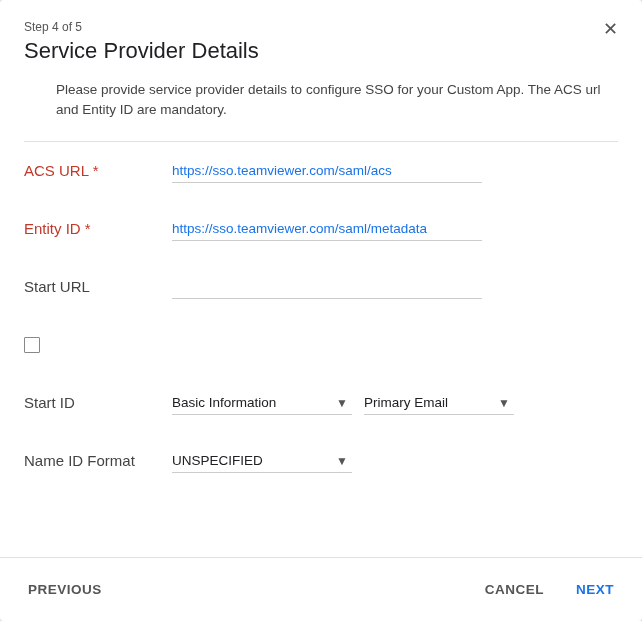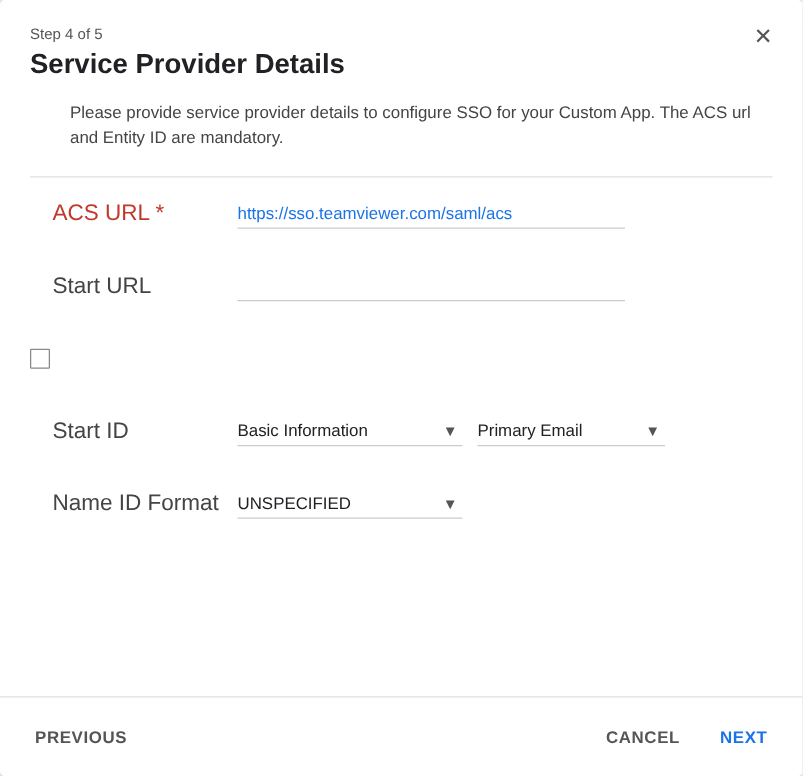--- a/index.html
+++ b/index.html
@@ -25,21 +25,21 @@
     .dialog-header {
       padding: 20px 24px 0 24px;
     }
     .step-label {
       font-size: 12px;
       color: #555;
       margin-bottom: 4px;
     }
     .dialog-title {
       font-size: 22px;
-      font-weight: 700;
+      font-weight: 400;
       color: #202124;
       margin-bottom: 16px;
     }
     .close-btn {
       position: absolute;
       top: 16px;
       right: 20px;
       background: none;
       border: none;
       cursor: pointer;
@@ -61,24 +61,23 @@
       flex: 1;
     }
     .form-row {
       display: flex;
       align-items: center;
       margin-bottom: 20px;
       min-height: 38px;
     }
     .form-label {
       width: 148px;
-      font-size: 18px;
+      font-size: 15px;
       color: #444;
       flex-shrink: 0;
-      margin-left: 18px;
     }
     .form-label.required {
       color: #c0392b;
     }
     .form-input-wrap {
       flex: 1;
     }
     .form-input {
       width: 100%;
       border: none;
@@ -198,20 +197,26 @@
 
   <div class="form-body">
 
     <div class="form-row">
       <div class="form-label required">ACS URL *</div>
       <div class="form-input-wrap">
         <input type="text" class="form-input" value="https://sso.teamviewer.com/saml/acs" style="">
       </div>
     </div>
 
+    <div class="form-row">
+      <div class="form-label required">Entity ID *</div>
+      <div class="form-input-wrap">
+        <input type="text" class="form-input" value="https://sso.teamviewer.com/saml/metadata" style="">
+      </div>
+    </div>
 
     <div class="form-row">
       <div class="form-label">Start URL</div>
       <div class="form-input-wrap">
         <input type="text" class="form-input text-dark" value="" style="">
       </div>
     </div>
 
     <div class="form-row">
       <div class="checkbox-wrap">

